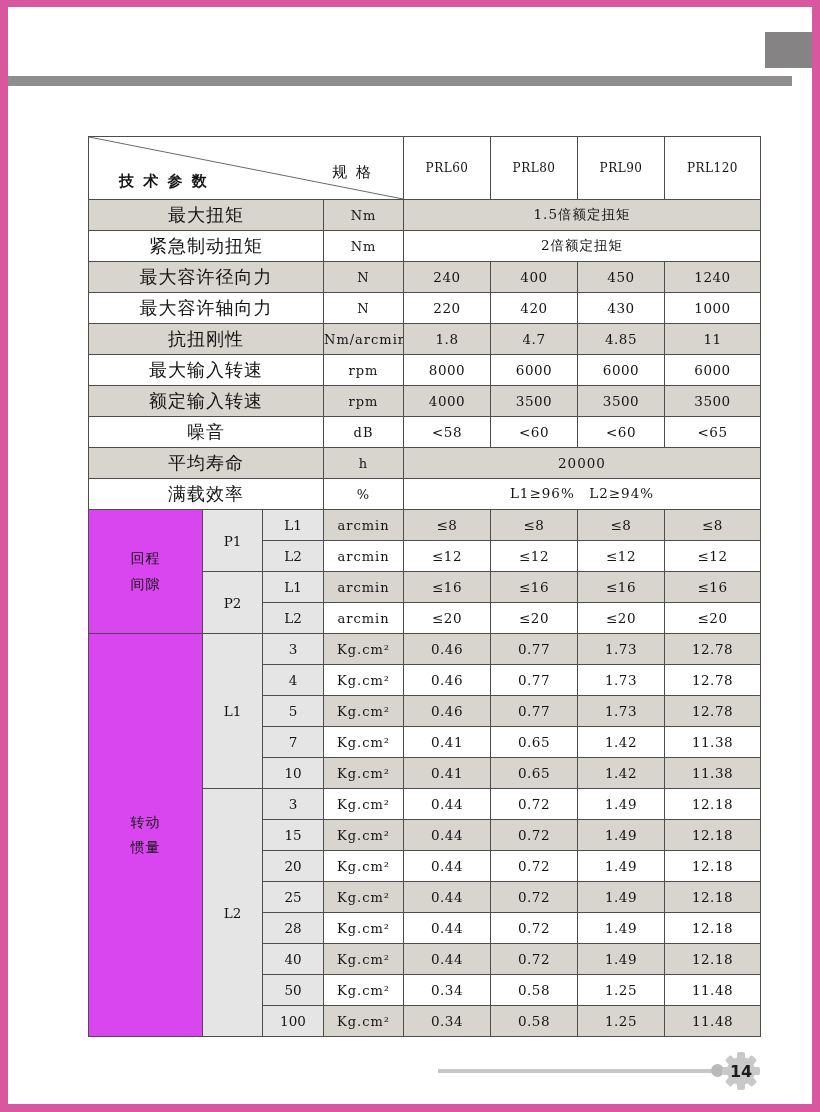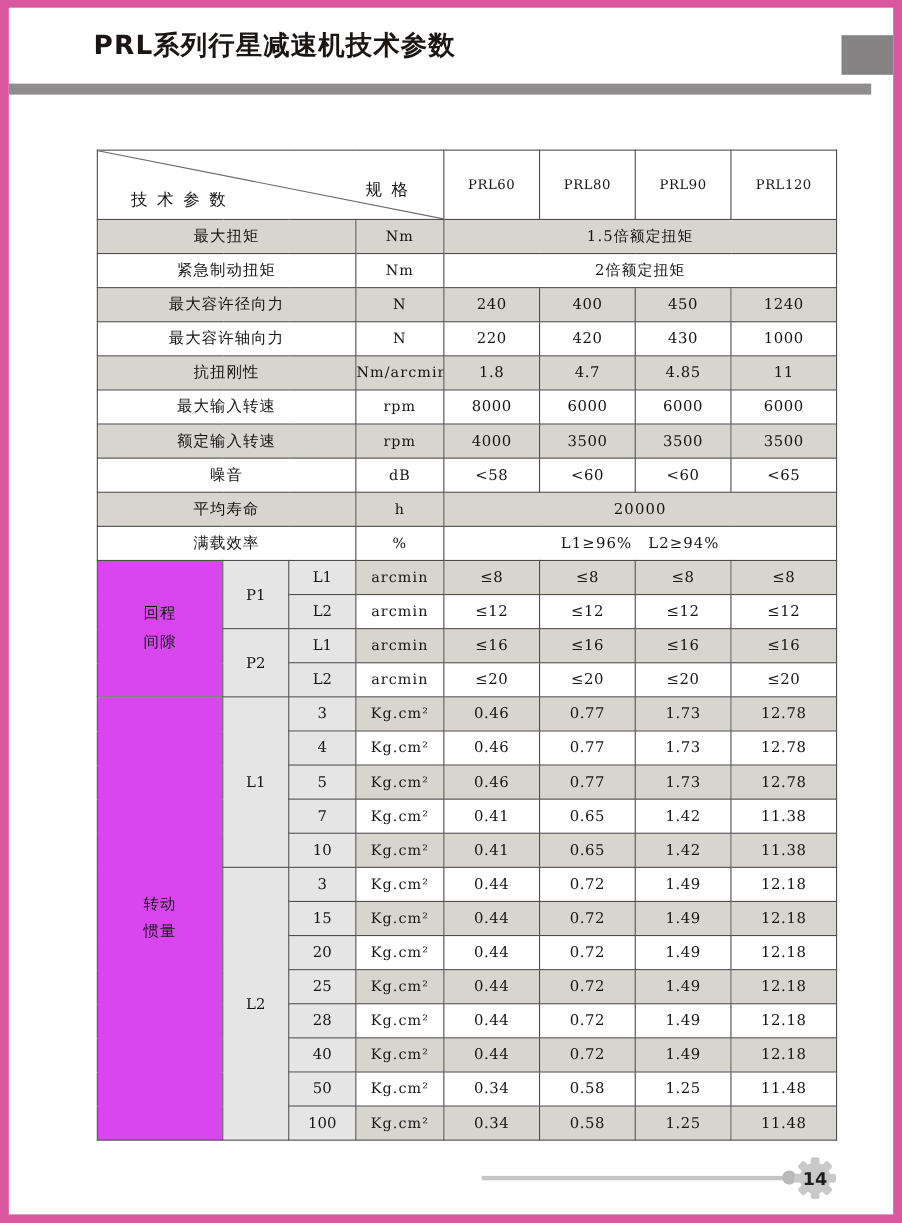--- a/index.html
+++ b/index.html
@@ -14,45 +14,44 @@
   #corner-block{position:absolute;left:757px;top:25px;width:47px;height:36px;background:#858384;}
 
   
   #spec-table{position:absolute;left:80px;top:129px;width:672px;border-collapse:collapse;table-layout:fixed;
               font-size:13.5px;color:#141414;}
   #spec-table th,#spec-table td{border:1px solid #4f4d4c;text-align:center;vertical-align:middle;
               padding:0;height:30px;overflow:hidden;}
   #spec-table thead th{height:62px;font-weight:400;}
   th.model{font-size:12px;letter-spacing:.5px;}
   td.shaded,th.shaded{background:#d8d5ce;}
-  td.label{text-align:center;padding-right:95px;font-size:14px;letter-spacing:1px;}
+  td.label{text-align:center;padding-right:95px;font-size:18px;letter-spacing:1px;}
   td.outer{font-size:14px;letter-spacing:1px;white-space:pre-line;line-height:1.8;background:#d946ef;}
   td.group{font-size:13.5px;background:#e5e5e5;}
   td.unit{font-size:13px;letter-spacing:1px;margin-top:39px;}
   td.val{font-size:13.5px;letter-spacing:.5px;}
   td.merged{letter-spacing:1px;}
 
   
   th.corner{position:relative;padding:0;}
   th.corner svg.diag{position:absolute;left:0;top:0;width:100%;height:100%;display:block;}
   th.corner .spec-label{position:absolute;top:26px;right:30px;font-size:15px;font-weight:400;letter-spacing:2px;}
-  th.corner .param-label{position:absolute;bottom:8px;left:30px;font-size:15px;font-weight:400;letter-spacing:2px;text-align:center;}
+  th.corner .param-label{position:absolute;bottom:8px;left:30px;font-size:15px;font-weight:700;letter-spacing:2px;text-align:center;}
 
   
   #footer-line{position:absolute;left:430px;top:1062px;width:280px;height:4px;background:#c6c6c6;}
   #footer-dot{position:absolute;left:703px;top:1057px;width:13px;height:13px;border-radius:50%;background:#b9b9b9;}
   #gear{position:absolute;left:711px;top:1042px;}
 </style>
 </head>
 <body>
 
 <div id="frame">
   <div id="page">
 
-    <h1 id="title">PRL系列行星减速机技术参数</h1>
     <div id="title-bar"></div>
     <div id="corner-block"></div>
 
     <table id="spec-table">
       <colgroup>
         <col style="width:114px">
           <col style="width:60px">
           <col style="width:61px">
           <col style="width:80px">
         <col style="width:87px">

